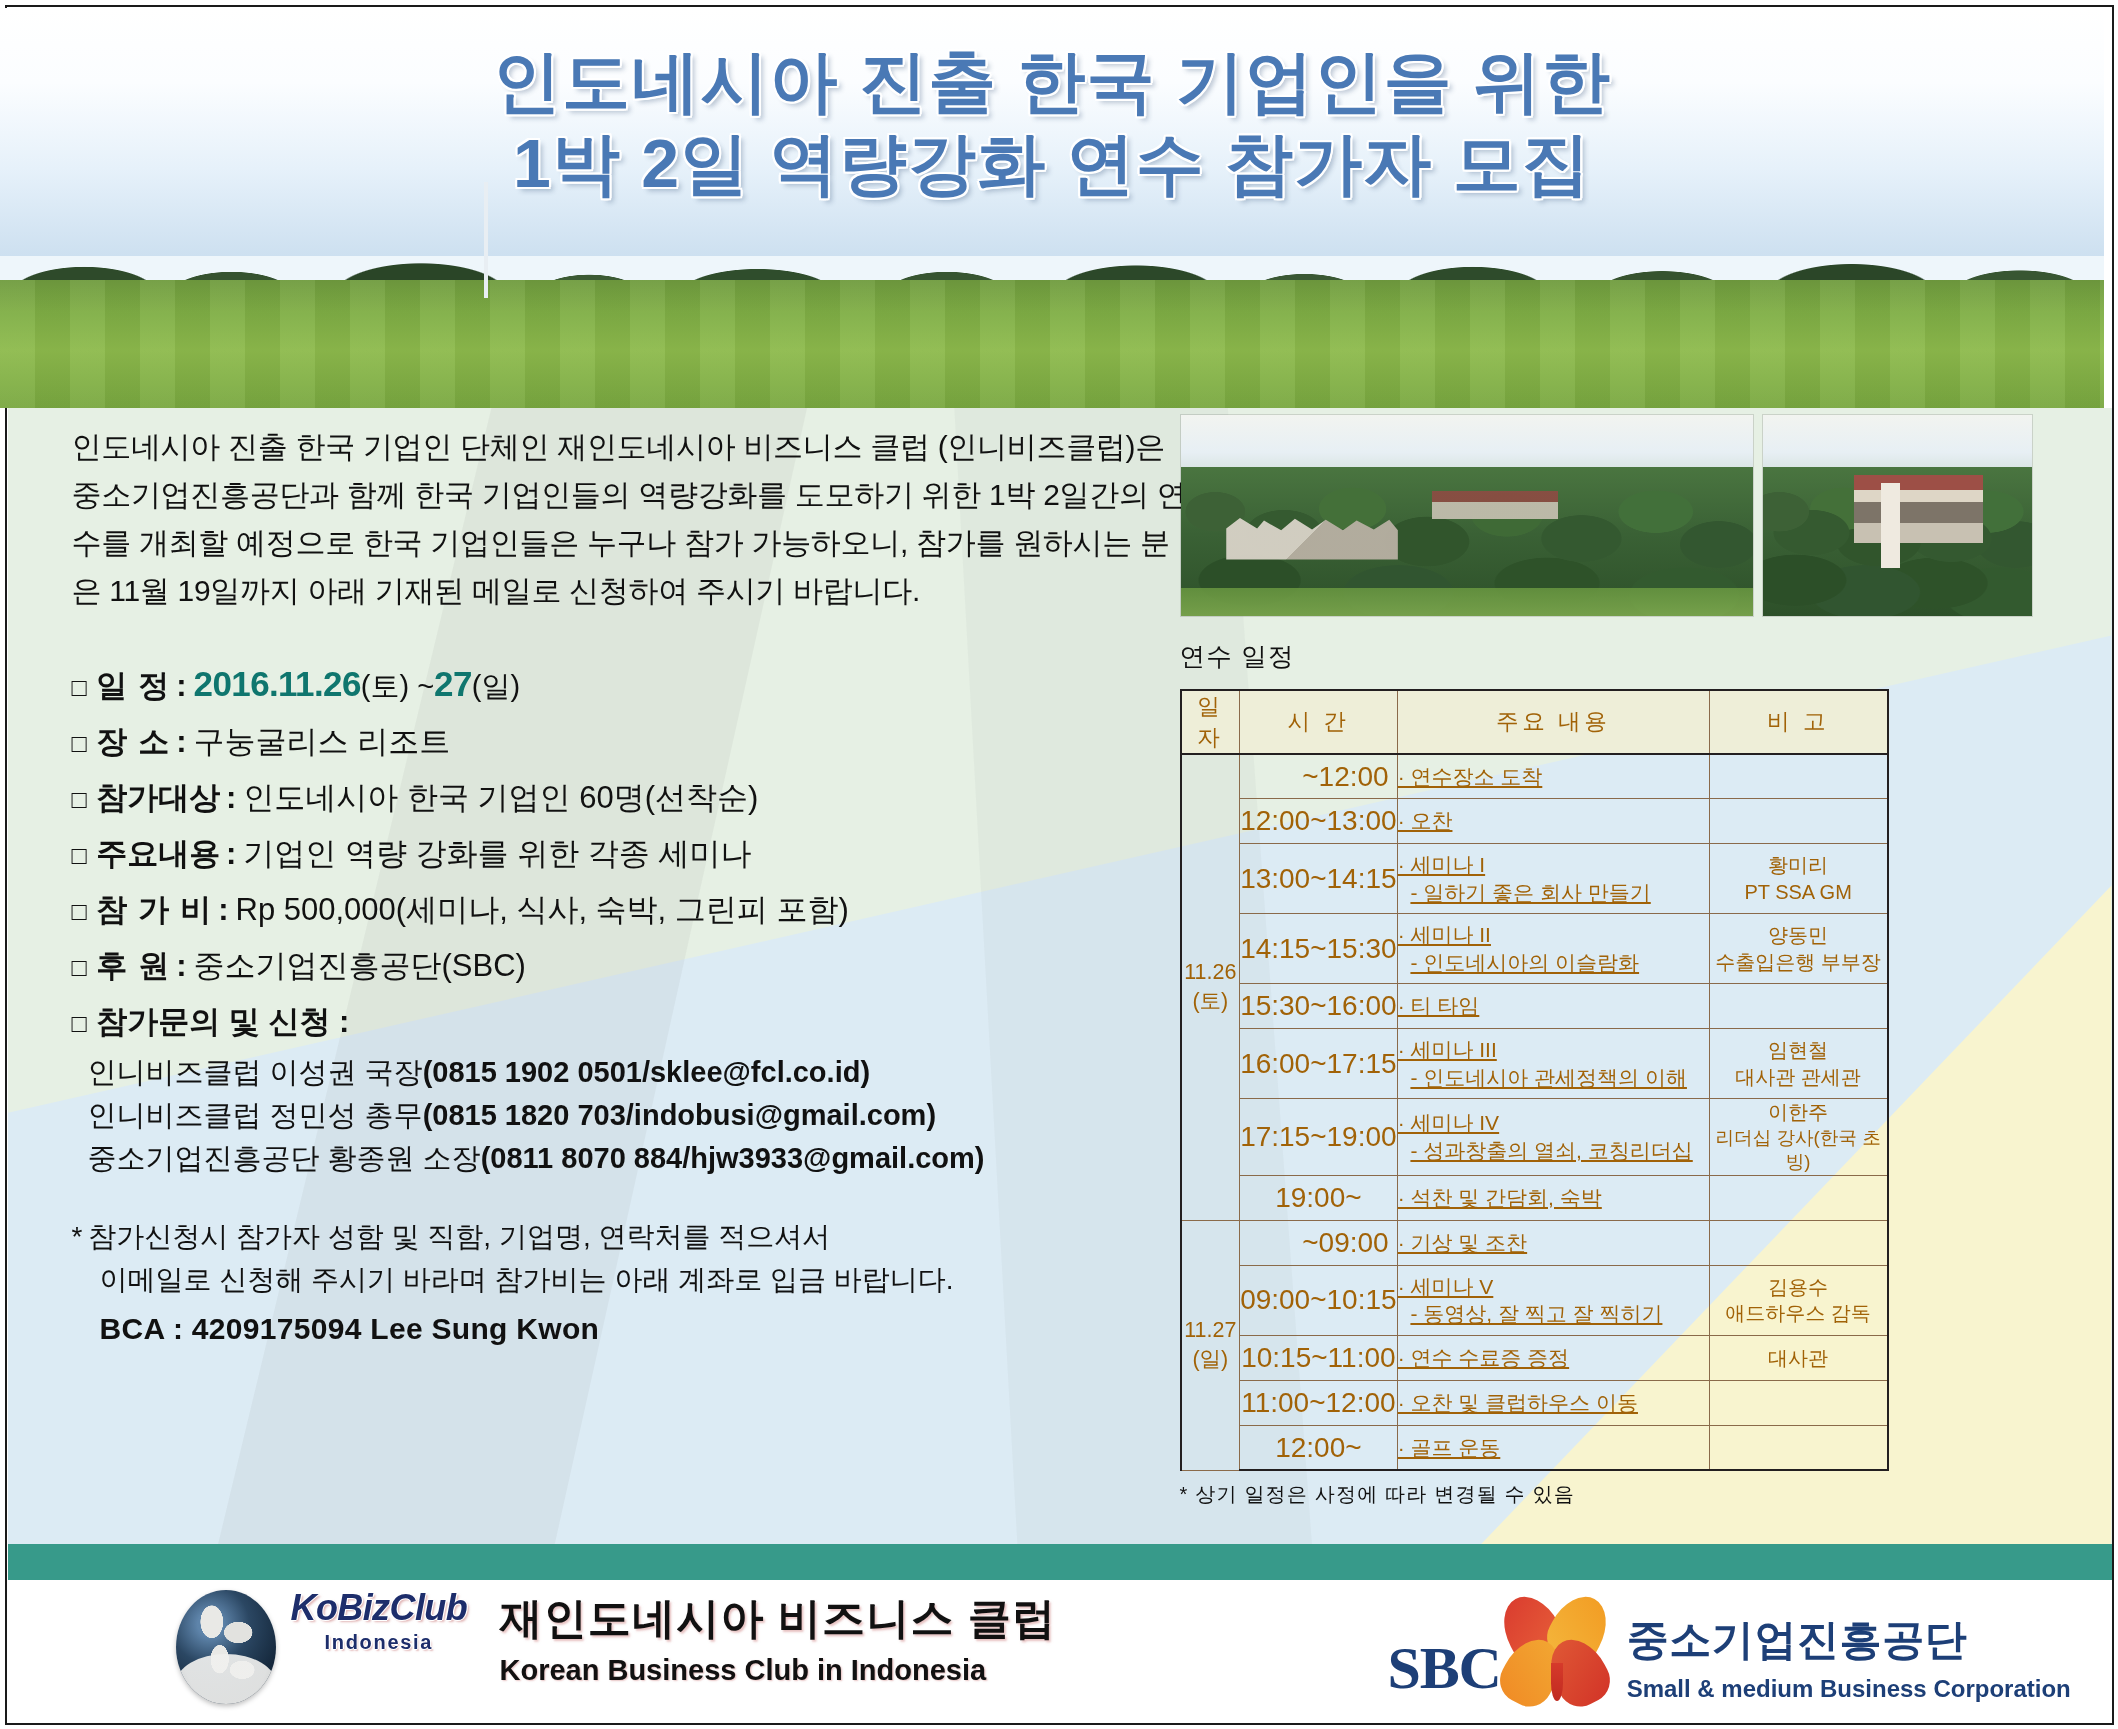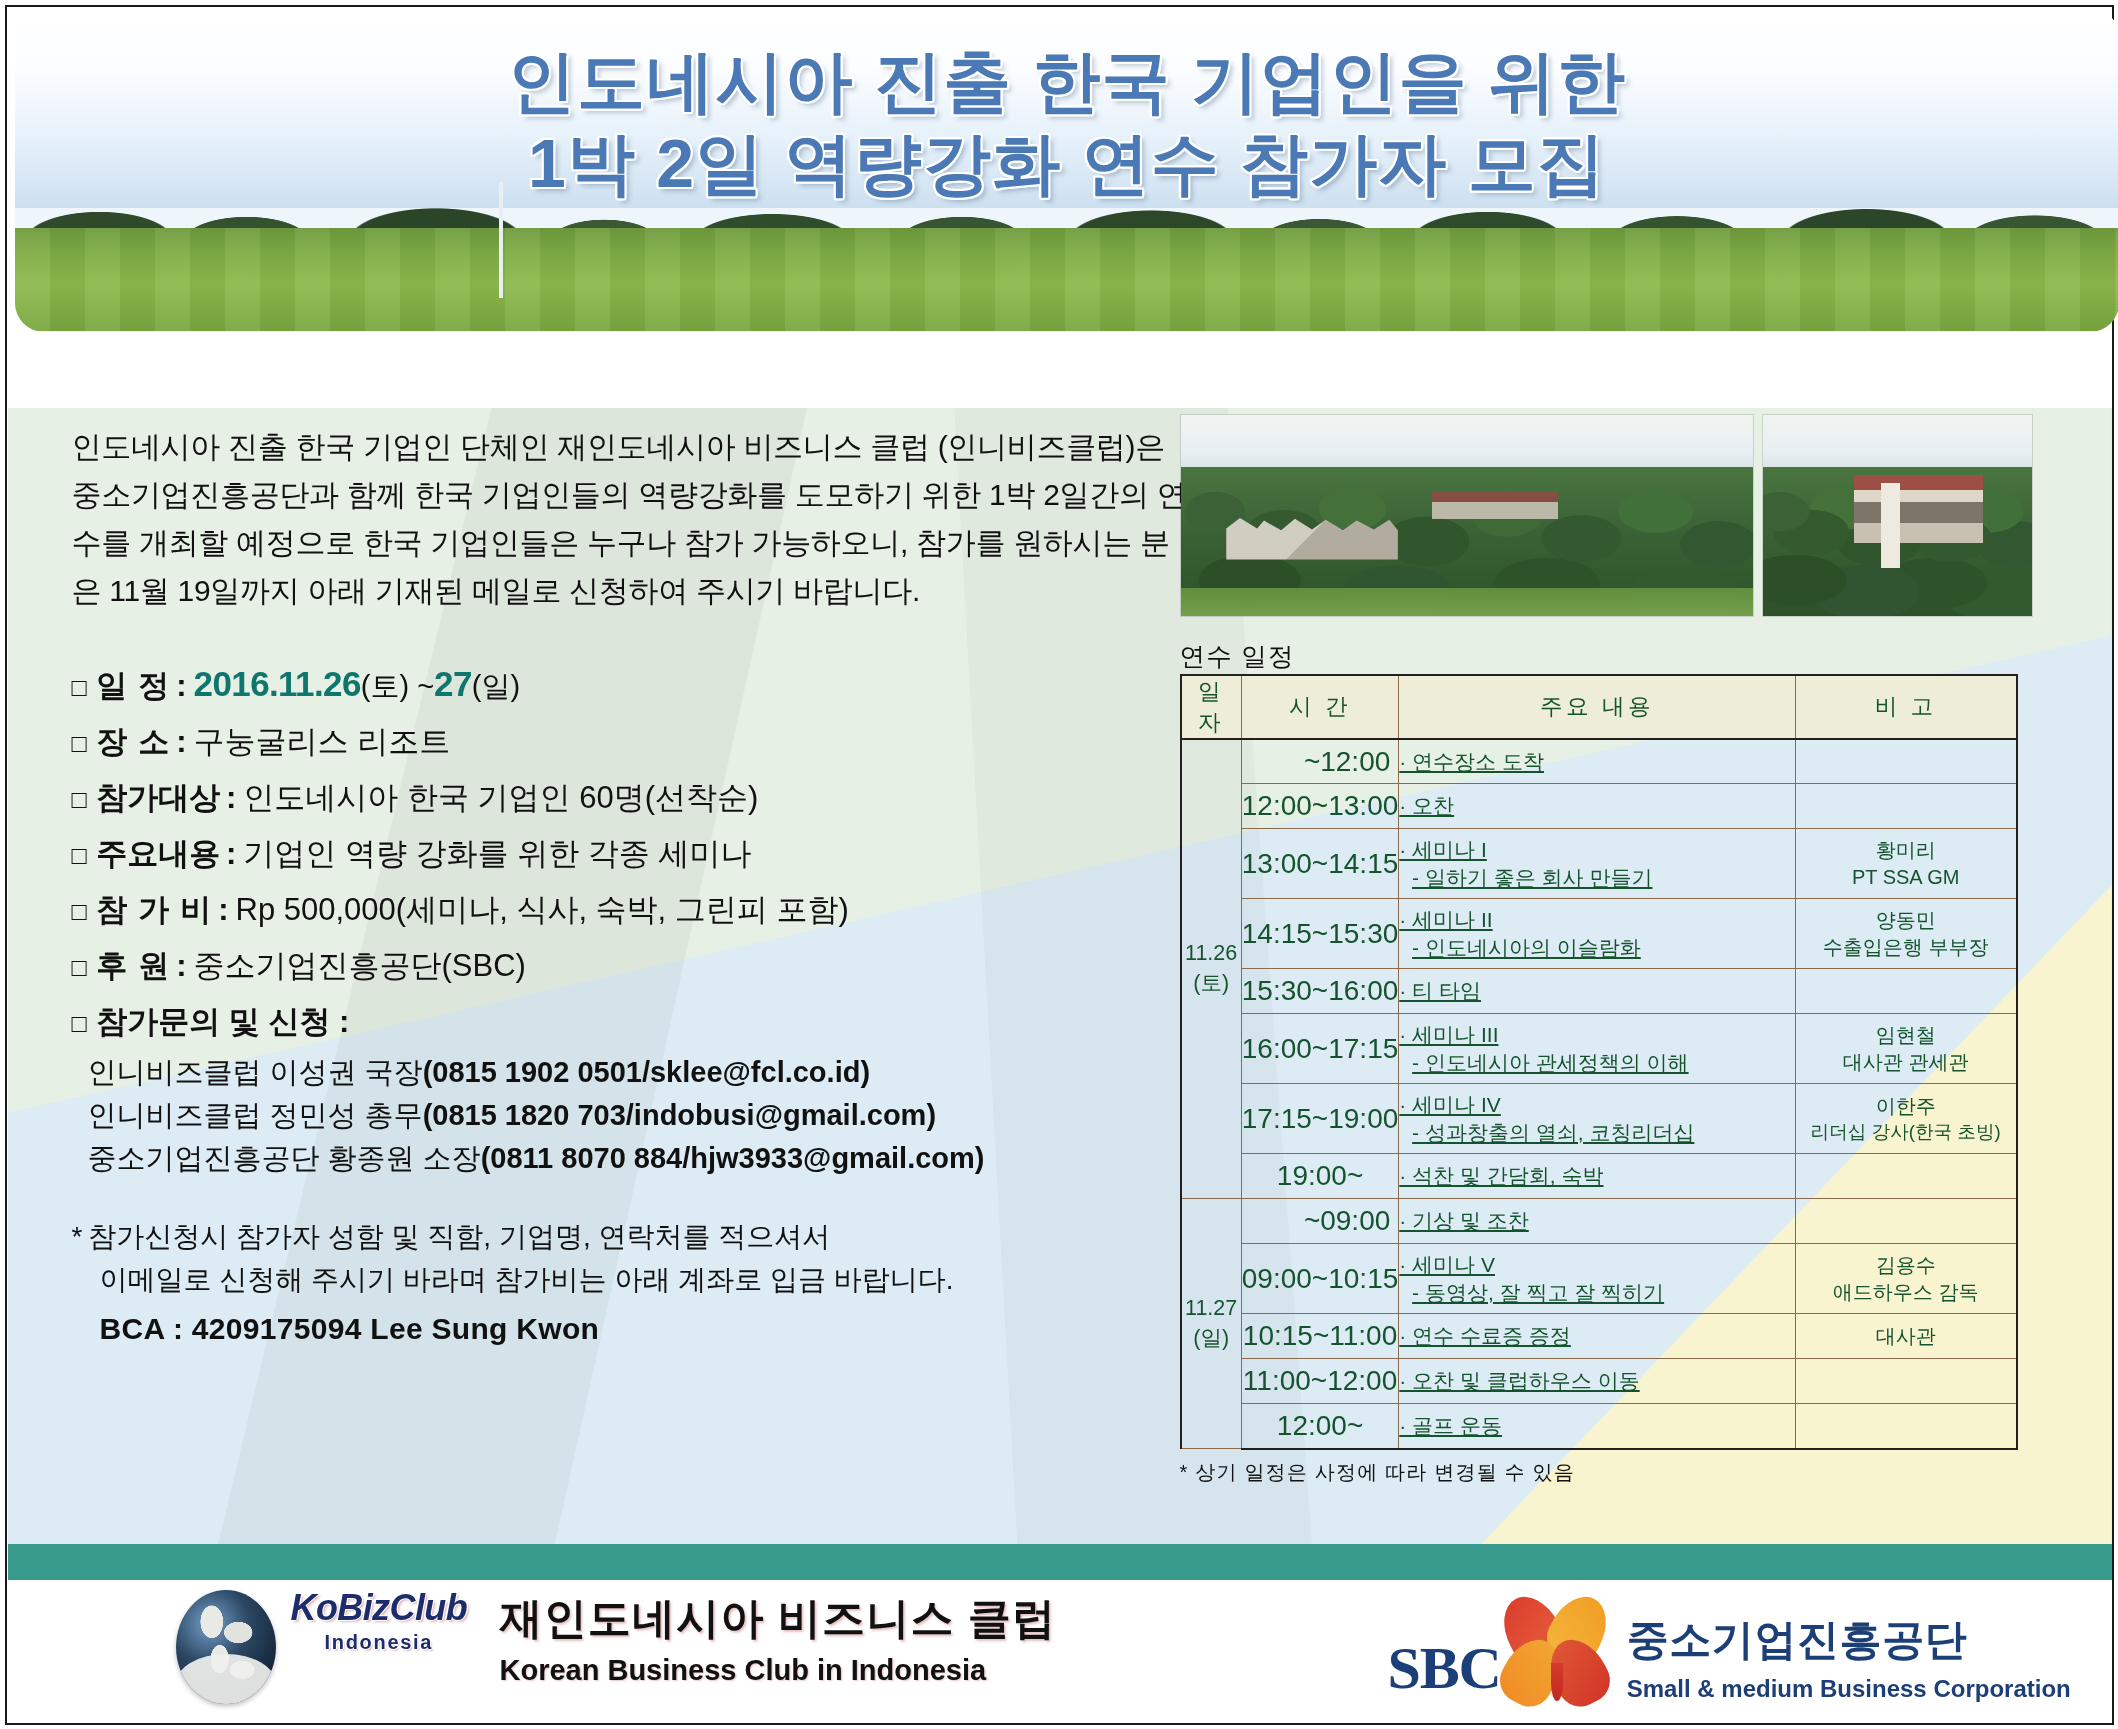--- a/index.html
+++ b/index.html
@@ -14,25 +14,24 @@
   }
   
   .frame{
     position:absolute;left:4.6px;top:4.6px;
     width:2109px;height:1720px;
     border:2.9px solid #1a1a1a;
   }
 
   
   .banner{
-    position:absolute;left:15px;top:7.5px;width:2104px;height:324px;
+    position:absolute;left:0;top:7.5px;width:2104px;height:400px;
     overflow:hidden;
     background:linear-gradient(to bottom,#ffffff 0%,#f4fafe 22%,#dceaf6 46%,#cfe2f2 58%,#cfe2f2 60%,transparent 60%),
                linear-gradient(to bottom,#eef6fb 0%,#eef6fb 100%);
-    border-radius:29px;
   }
   .sky{
     position:absolute;left:0;top:0;width:100%;height:62%;
     background:linear-gradient(to bottom,#ffffff 0%,#fbfdff 30%,#e6f1fa 65%,#cde0f0 100%);
   }
   .treeline{
     position:absolute;left:0;top:48%;width:100%;height:24%;
     background:
       radial-gradient(ellipse 104px 41px at 4% 100%, #2e4a2a 0 70%, transparent 72%),
       radial-gradient(ellipse 87px 34px at 11% 100%, #35522f 0 70%, transparent 72%),
@@ -181,22 +180,22 @@
     background:linear-gradient(to bottom,#6d9c42 0%,#86b252 100%);opacity:.8;}
   .ph-bld{position:absolute;left:34%;top:30%;width:48%;height:34%;
     background:linear-gradient(to bottom,#9d4f46 0 22%,#ded6c6 22% 40%,#7d7468 40% 70%,#c8c1b2 70% 100%);}
   .ph-bldcol{position:absolute;left:44%;top:34%;width:7%;height:42%;background:#efeae0;}
 
   .sched-label{
     margin-top:22px;font-size:25.5px;color:#111;font-weight:500;letter-spacing:1.2px;
   }
 
   table.sched{
-    width:838px;border-collapse:collapse;
-    background:transparent;font-size:21px;color:#14532d;
+    margin-top:15px;width:709px;border-collapse:collapse;
+    background:transparent;font-size:21px;color:#a16207;
   }
   table.sched th,table.sched td{
     border:0.6px solid #8a6a4a;padding:0;vertical-align:middle;
   }
   table.sched thead th{
     background:#eeeed8;font-weight:500;letter-spacing:3.5px;
     height:51px;border-top:2.3px solid #231f20;border-bottom:2.3px solid #231f20;
     font-size:22.6px;
   }
   table.sched tbody td{background:transparent;}

